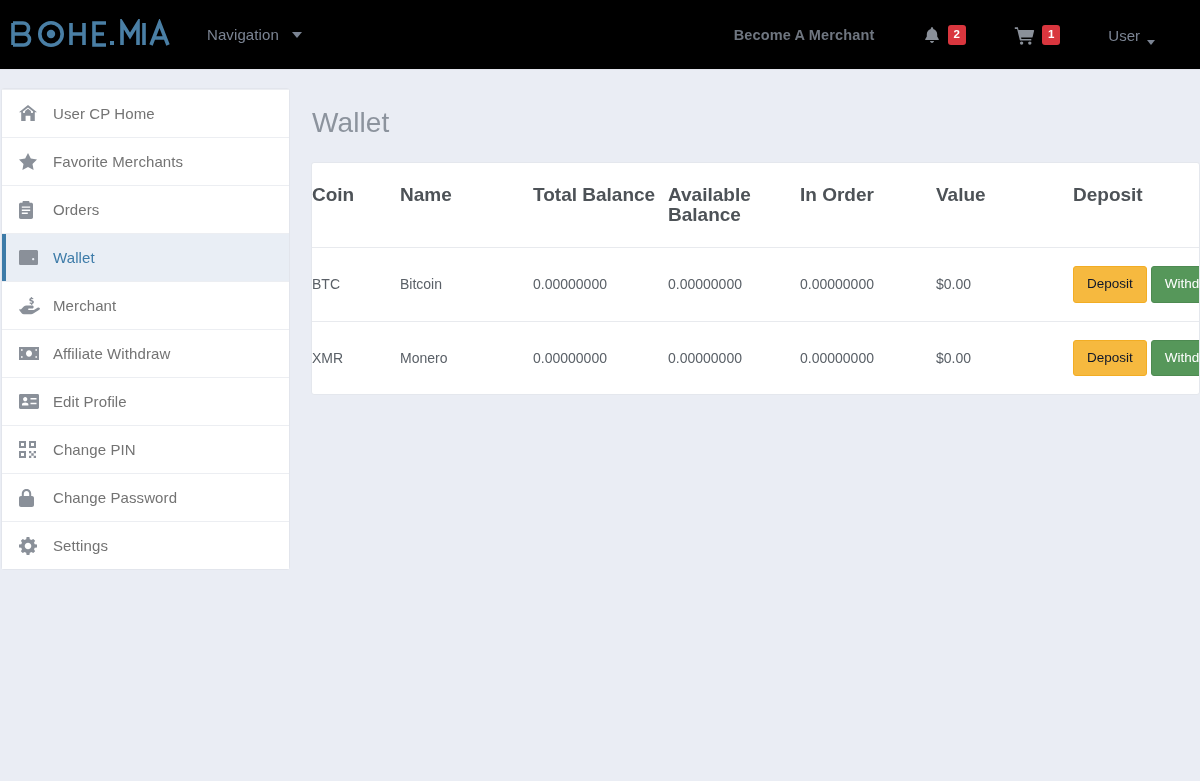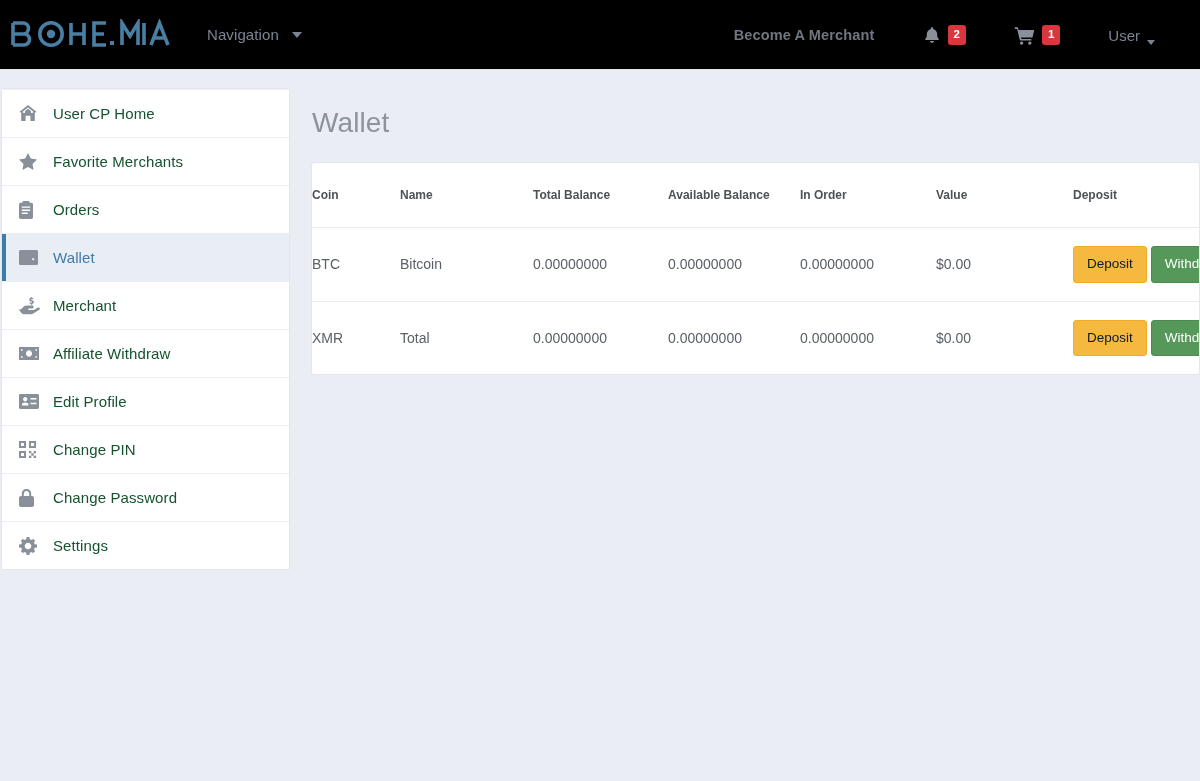--- a/index.html
+++ b/index.html
@@ -133,21 +133,21 @@
     background: #fff;
   }
   .nav-item .ic {
     width: 26px;
     display: flex; align-items: center; justify-content: flex-start;
     flex: 0 0 26px;
   }
   .nav-item .ic svg { display: block; fill: #8a9099; }
   .nav-item .txt {
     font-size: 15px;
-    color: #14532d;
+    color: #737373;
     margin-left: 8px;
     letter-spacing: .1px;
   }
   .nav-item.active {
     background: #e9eef5;
     box-shadow: inset 4px 0 0 0 #3d7ba8;
   }
   .nav-item.active .txt { color: #3d7ba8; }
 
   
@@ -169,21 +169,21 @@
     border-radius: 3px;
     overflow: hidden;
   }
   table.wallet {
     width: 100%;
     border-collapse: collapse;
     table-layout: fixed;
   }
   table.wallet th {
     text-align: left;
-    font-size: 12px;
+    font-size: 19px;
     font-weight: bold;
     color: #4d5257;
     padding: 22px 0 22px 0;
     vertical-align: top;
     line-height: 20px;
     border-bottom: 1px solid #e8eaee;
   }
   table.wallet td {
     font-size: 14px;
     color: #5a6067;
@@ -407,21 +407,21 @@
             <td class="c-total">0.00000000</td>
             <td class="c-avail">0.00000000</td>
             <td class="c-order">0.00000000</td>
             <td class="c-value">$0.00</td>
             <td class="c-act actions-cell">
               <button class="btn btn-deposit">Deposit</button><button class="btn btn-withdraw">Withdraw</button>
             </td>
           </tr>
           <tr>
             <td class="c-coin">XMR</td>
-            <td class="c-name">Total</td>
+            <td class="c-name">Monero</td>
             <td class="c-total">0.00000000</td>
             <td class="c-avail">0.00000000</td>
             <td class="c-order">0.00000000</td>
             <td class="c-value">$0.00</td>
             <td class="c-act actions-cell">
               <button class="btn btn-deposit">Deposit</button><button class="btn btn-withdraw">Withdraw</button>
             </td>
           </tr>
         </tbody>
       </table>

